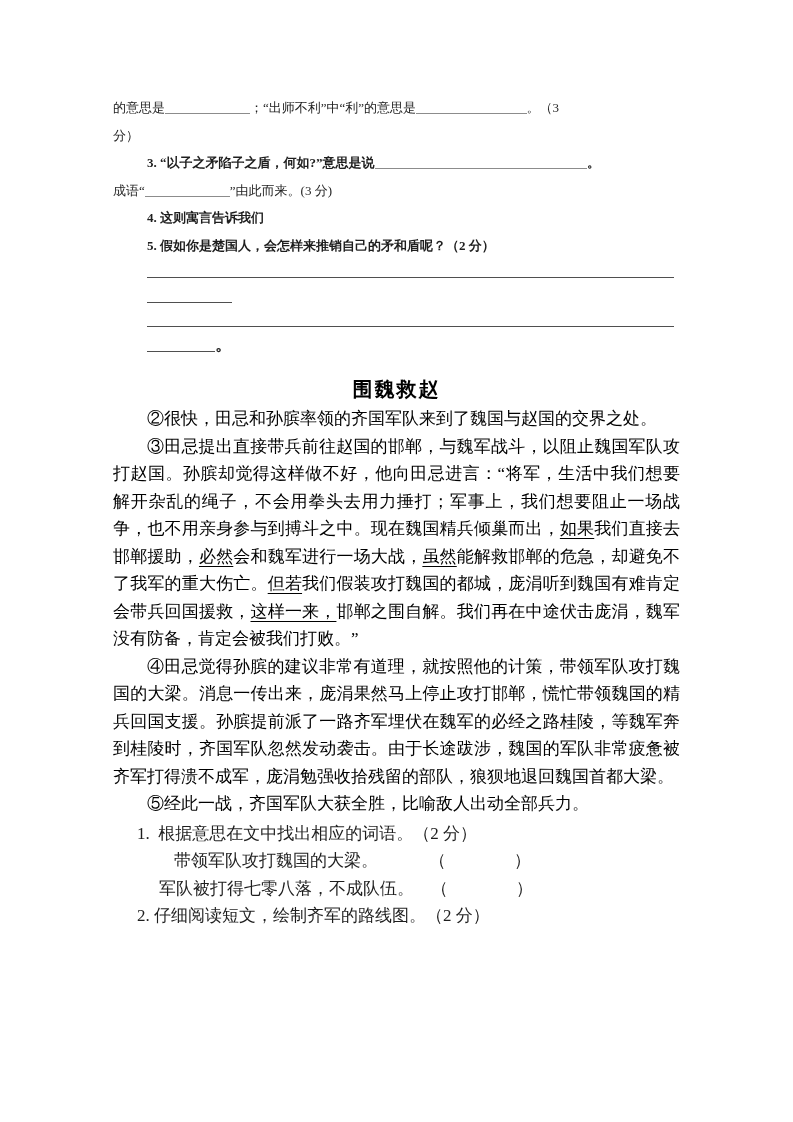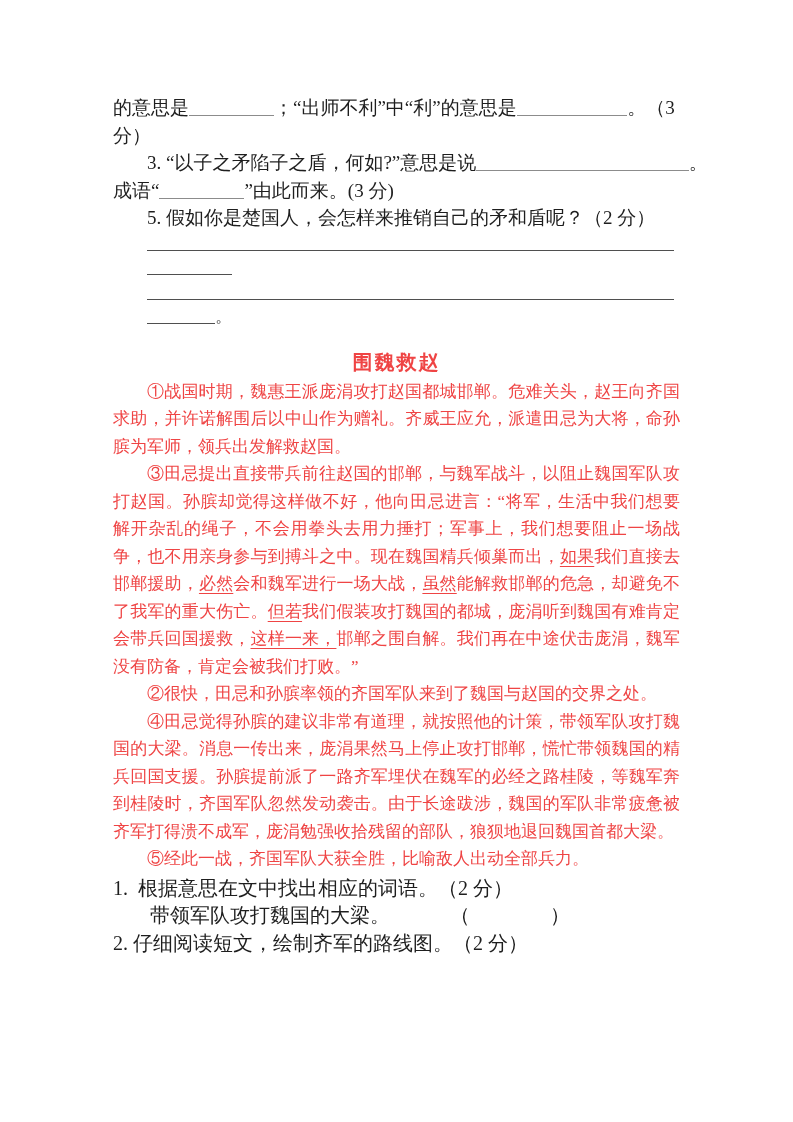--- a/index.html
+++ b/index.html
@@ -2,68 +2,69 @@
 <html><head>
 <meta charset="utf-8">
 <style>
   html, body { margin:0; padding:0; }
   body {
     width:793px; height:1122px; background:#ffffff; position:relative;
     font-family:"Liberation Serif","DejaVu Serif",serif;
     color:#1e1e1e; overflow:hidden;
   }
   #doc { position:absolute; left:113px; top:94px; width:567px; }
-  .top-line { font-size:19px; line-height:27.5px; white-space:pre; }
+  .top-line { font-size:13px; line-height:27.5px; white-space:pre; }
   .blank-row { font-size:17px; line-height:24.5px; white-space:pre; }
-  .ind-2 { padding-left:34px; }
+  .ind-2 { padding-left:34px;font-weight:bold; }
   .ind-a { padding-left:37px; }
   .ind-b { padding-left:22px; }
-  .passage { margin-top:8px; color:#ef4444; }
+  .passage { margin-top:8px; color:#000000; }
   .passage-title {
     text-align:center; font-size:20px; font-weight:bold;
     line-height:32px; margin-top:16px; letter-spacing:2px;
   }
   .para {
     font-size:17px; line-height:27.5px; text-align:justify;
     text-indent:34px;
   }
   .bq-block { margin-top:2px; }
-  .bq { font-size:20px; line-height:27.5px; white-space:pre; }
+  .bq { font-size:17px; line-height:27.5px; white-space:pre;margin-left:24px; }
   .blank {
     display:inline-block; height:14px; position:relative; top:2px;
     border-bottom:1.3px solid #8c8c8c;
   }
   .lt .blank { border-bottom-color:#a8a8a8; }
   .dk .blank { border-bottom-color:#4f4f4f; }
   .u { text-decoration:underline; text-underline-offset:4px; text-decoration-thickness:1px; }
 </style>
 </head>
 <body>
 
 <div id="doc">
 
   <div class="top-line">的意思是<span class="blank" style="width:85.0px"></span>；“出师不利”中“利”的意思是<span class="blank" style="width:110.5px"></span>。（3</div>
   <div class="top-line">分）</div>
   <div class="top-line ind-2">3. “以子之矛陷子之盾，何如?”意思是说<span class="blank" style="width:212.5px"></span>。</div>
   <div class="top-line">成语“<span class="blank" style="width:85.0px"></span>”由此而来。(3 分)</div>
+  <div class="top-line ind-2">4. 这则寓言告诉我们</div>
   <div class="top-line ind-2">5. 假如你是楚国人，会怎样来推销自己的矛和盾呢？（2 分）</div>
 
   <div class="blank-row ind-2 dk"><span class="blank" style="width:527.0px"></span></div>
   <div class="blank-row ind-2 dk"><span class="blank" style="width:85.0px"></span></div>
   <div class="blank-row ind-2 dk"><span class="blank" style="width:527.0px"></span></div>
   <div class="blank-row ind-2 dk"><span class="blank" style="width:68.0px"></span>。</div>
 
   <div class="passage">
     <div class="passage-title">围魏救赵</div>
-    <div class="para">①战国时期，魏惠王派庞涓攻打赵国都城邯郸。危难关头，赵王向齐国求助，并许诺解围后以中山作为赠礼。齐威王应允，派遣田忌为大将，命孙膑为军师，领兵出发解救赵国。</div>
+    <div class="para">②很快，田忌和孙膑率领的齐国军队来到了魏国与赵国的交界之处。</div>
     <div class="para">③田忌提出直接带兵前往赵国的邯郸，与魏军战斗，以阻止魏国军队攻打赵国。孙膑却觉得这样做不好，他向田忌进言：“将军，生活中我们想要解开杂乱的绳子，不会用拳头去用力捶打；军事上，我们想要阻止一场战争，也不用亲身参与到搏斗之中。现在魏国精兵倾巢而出，<span class="u">如果</span>我们直接去邯郸援助，<span class="u">必然</span>会和魏军进行一场大战，<span class="u">虽然</span>能解救邯郸的危急，却避免不了我军的重大伤亡。<span class="u">但若</span>我们假装攻打魏国的都城，庞涓听到魏国有难肯定会带兵回国援救，<span class="u">这样一来，</span>邯郸之围自解。我们再在中途伏击庞涓，魏军没有防备，肯定会被我们打败。”</div>
-    <div class="para">②很快，田忌和孙膑率领的齐国军队来到了魏国与赵国的交界之处。</div>
     <div class="para">④田忌觉得孙膑的建议非常有道理，就按照他的计策，带领军队攻打魏国的大梁。消息一传出来，庞涓果然马上停止攻打邯郸，慌忙带领魏国的精兵回国支援。孙膑提前派了一路齐军埋伏在魏军的必经之路桂陵，等魏军奔到桂陵时，齐国军队忽然发动袭击。由于长途跋涉，魏国的军队非常疲惫被齐军打得溃不成军，庞涓勉强收拾残留的部队，狼狈地退回魏国首都大梁。</div>
     <div class="para">⑤经此一战，齐国军队大获全胜，比喻敌人出动全部兵力。</div>
   </div>
 
   <div class="bq-block">
     <div class="bq">1.  根据意思在文中找出相应的词语。（2 分）</div>
     <div class="bq ind-a">带领军队攻打魏国的大梁。　　　（　　　　）</div>
+    <div class="bq ind-b">军队被打得七零八落，不成队伍。　（　　　　）</div>
     <div class="bq">2. 仔细阅读短文，绘制齐军的路线图。（2 分）</div>
   </div>
 
 </div>
 
 </body></html>

